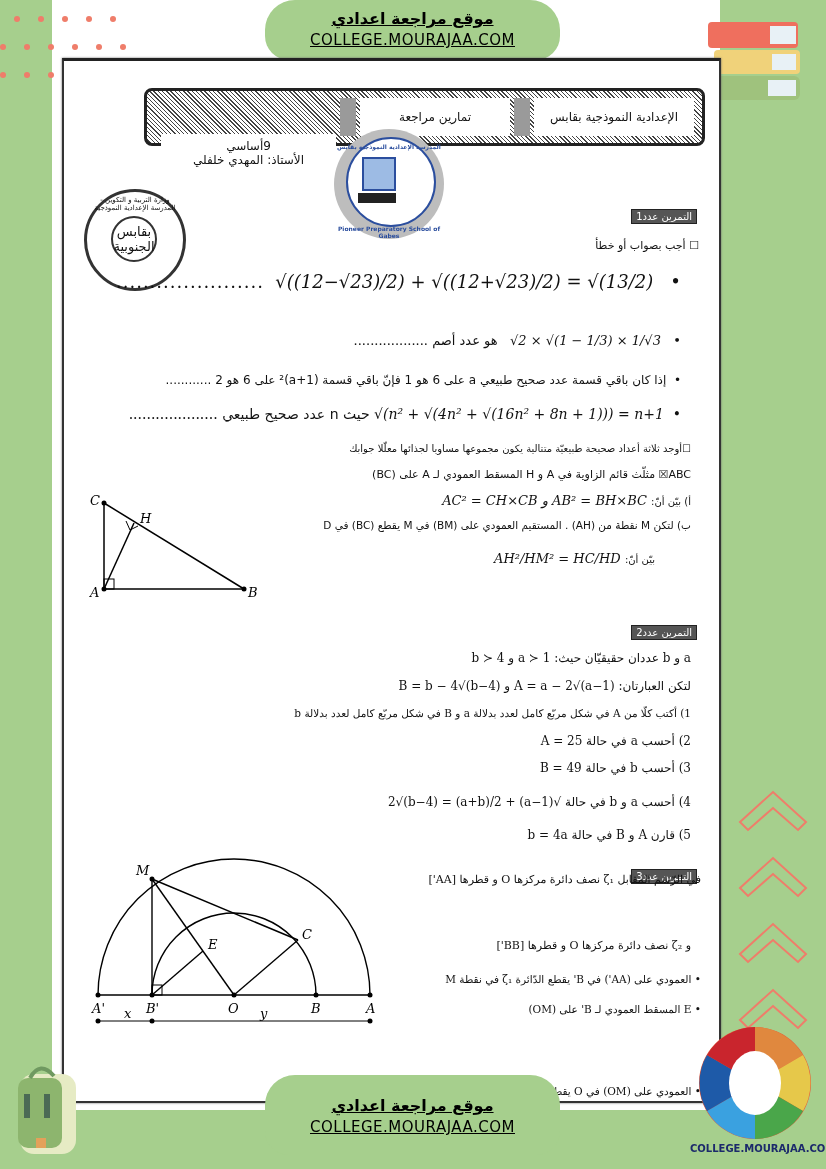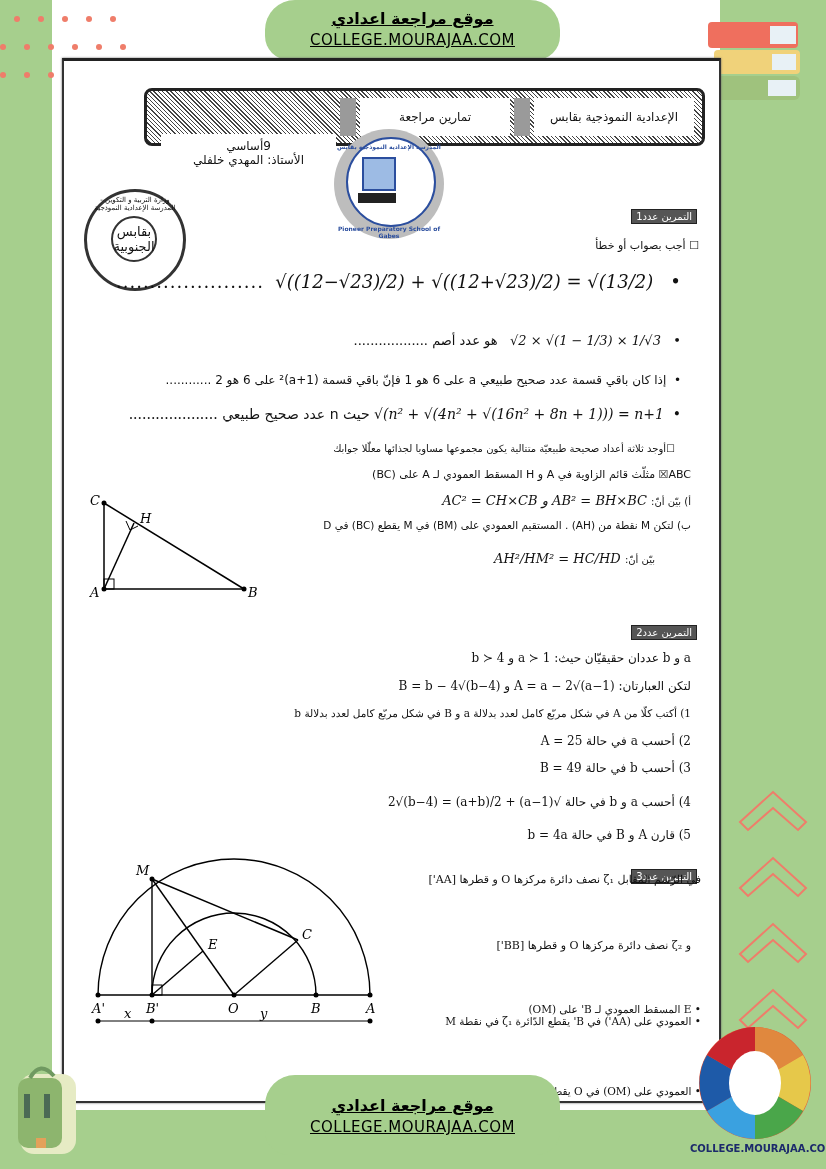--- a/index.html
+++ b/index.html
@@ -121,21 +121,21 @@
   </div>
   <div class="line" style="top:272px;right:38px;font-size:13px;">
     <span>•&nbsp;&nbsp;&nbsp;</span><span class="math">√2 × √(1 − 1/3) × 1/√3</span>&nbsp;&nbsp;&nbsp;<span class="ar">هو عدد أصم</span>&nbsp;<span class="dotsfill">..................</span>
   </div>
   <div class="line ar" style="top:312px;right:38px;font-size:12px;">
     <span>•&nbsp;&nbsp;</span><span>إذا كان باقي قسمة عدد صحيح طبيعي a على 6 هو 1 فإنّ باقي قسمة (a+1)² على 6 هو 2</span>&nbsp;<span>............</span>
   </div>
   <div class="line" style="top:345px;right:38px;font-size:14px;">
     <span>•&nbsp;&nbsp;</span><span class="math">√(n² + √(4n² + √(16n² + 8n + 1))) = n+1</span>&nbsp;<span class="ar">حيث n عدد صحيح طبيعي</span>&nbsp;<span>....................</span>
   </div>
-  <div class="line ar" style="top:382px;right:44px;font-size:10px;">☐أوجد ثلاثة أعداد صحيحة طبيعيّة متتالية يكون مجموعها مساويا لجذائها معلّلا جوابك</div>
+  <div class="line ar" style="top:382px;right:28px;font-size:10px;">☐أوجد ثلاثة أعداد صحيحة طبيعيّة متتالية يكون مجموعها مساويا لجذائها معلّلا جوابك</div>
   <div class="line ar" style="top:407px;right:28px;font-size:11px;">ABC☒ مثلّث قائم الزاوية في A و H المسقط العمودي لـ A على (BC)</div>
 
   <div class="line" style="top:432px;right:28px;font-size:13px;">
     <span class="ar" style="font-size:10px">أ) بيّن أنّ:</span>&nbsp;<span class="math">AC² = CH×CB  و  AB² = BH×BC</span>
   </div>
   <div class="line ar" style="top:458px;right:28px;font-size:10.5px;">ب) لتكن M نقطة من (AH) . المستقيم العمودي على (BM) في M يقطع (BC) في D</div>
   <div class="line" style="top:490px;right:64px;font-size:13px;">
     <span class="ar" style="font-size:10px">بيّن أنّ:</span>&nbsp;<span class="math">AH²/HM² = HC/HD</span>
   </div>
 
@@ -160,21 +160,21 @@
   <div class="line" style="top:618px;right:28px;font-size:12px;">لتكن العبارتان: A = a − 2√(a−1)  و  B = b − 4√(b−4)</div>
   <div class="line" style="top:646px;right:28px;font-size:10.5px;margin-left:36px;">1) أكتب كلّا من A في شكل مربّع كامل لعدد بدلالة a و B في شكل مربّع كامل لعدد بدلالة b</div>
   <div class="line" style="top:673px;right:28px;font-size:12px;">2) أحسب a في حالة A = 25</div>
   <div class="line" style="top:700px;right:28px;font-size:12px;">3) أحسب b في حالة B = 49</div>
   <div class="line" style="top:734px;right:28px;font-size:12px;">4) أحسب a و b في حالة √(a−1) + 2√(b−4) = (a+b)/2</div>
   <div class="line" style="top:767px;right:28px;font-size:12px;">5) قارن A و B في حالة b = 4a</div>
 
   <div class="badge" style="right:22px;top:808px;">التمرين عدد3</div>
   <div class="line" style="top:812px;right:18px;font-size:11px;">في الرّسم المقابل ζ₁ نصف دائرة مركزها O و قطرها [AA']</div>
   <div class="line" style="top:878px;right:28px;font-size:11px;">و ζ₂ نصف دائرة مركزها O و قطرها [BB']</div>
-  <div class="line" style="top:912px;right:18px;font-size:10.5px;margin-top:42px;">• <span>العمودي على (AA') في B' يقطع الدّائرة ζ₁ في نقطة M</span></div>
+  <div class="line" style="top:912px;right:18px;font-size:10.5px;">• <span>العمودي على (AA') في B' يقطع الدّائرة ζ₁ في نقطة M</span></div>
   <div class="line" style="top:942px;right:18px;font-size:10.5px;">• <span>E المسقط العمودي لـ B' على (OM)</span></div>
   <div class="line" style="top:1024px;right:18px;font-size:10.5px;">• <span>العمودي على (OM) في O يقطع ζ₂ في نقطة C</span></div>
 
   <svg style="position:absolute;left:22px;top:790px;" width="320" height="180">
     <path d="M12,144 A136,136 0 0 1 284,144" fill="none" stroke="#000" stroke-width="1.4"></path>
     <path d="M66,144 A82,82 0 0 1 230,144" fill="none" stroke="#000" stroke-width="1.4"></path>
     <line x1="12" y1="144" x2="284" y2="144" stroke="#000" stroke-width="1.4"></line>
     <line x1="66" y1="28" x2="66" y2="144" stroke="#000" stroke-width="1.4"></line>
     <line x1="66" y1="28" x2="148" y2="144" stroke="#000" stroke-width="1.4"></line>
     <line x1="66" y1="28" x2="212" y2="89" stroke="#000" stroke-width="1.4"></line>

